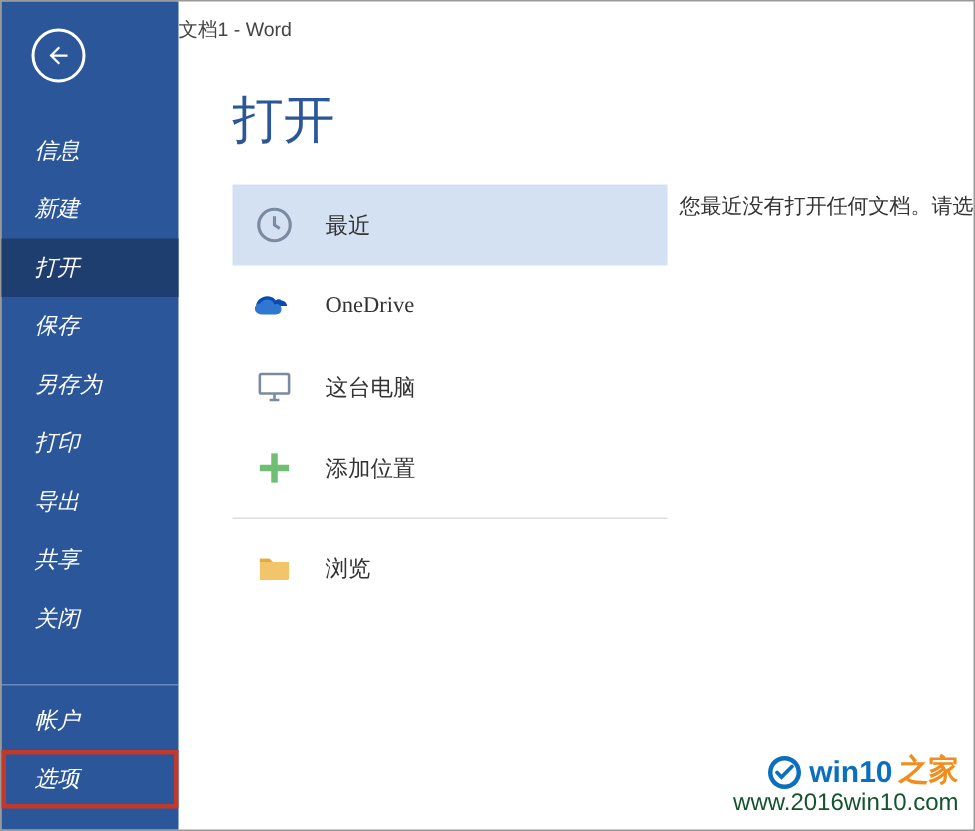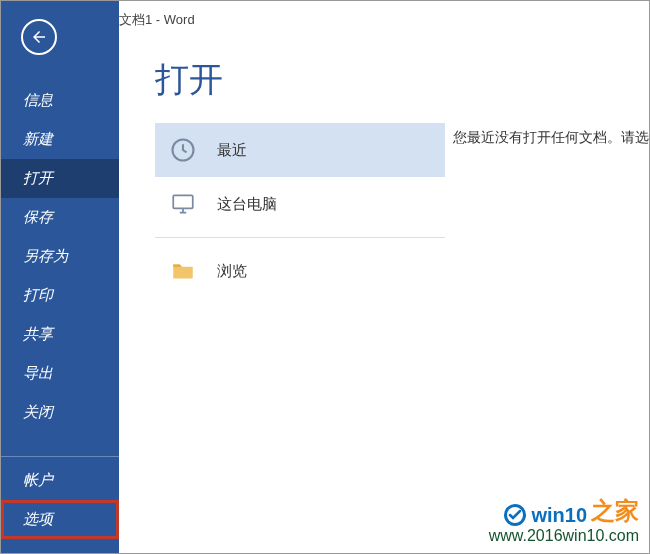--- a/index.html
+++ b/index.html
@@ -21,21 +21,21 @@
   .locations { width: 290px; margin-left: 36px; font-family: Liberation Serif, serif; }
   .loc-item { display: flex; align-items: center; height: 54px; padding-left: 10px; cursor: pointer; }
   .loc-item.selected { background: #d3e1f3; }
   .loc-item .ic { width: 36px; height: 36px; display: flex; align-items: center; justify-content: center; margin-right: 16px; }
   .loc-item .lbl { font-size: 15px; color: #333; }
   .loc-sep { border-top: 1px solid #ddd; margin: 6px 0; }
   .right-msg { font-size: 14px; color: #333; padding-top: 6px; padding-left: 8px; white-space: nowrap; }
   .watermark { position: absolute; right: 10px; bottom: 8px; text-align: right; }
   .watermark .logo-line { display: flex; align-items: flex-end; justify-content: flex-end; gap: 4px; }
   .watermark .brand1 { font-size: 20px; font-weight: bold; color: #0b6fbf; }
-  .watermark .brand2 { font-size: 24px; font-weight: bold; color: #f28c1c; }
+  .watermark .brand2 { font-size: 20px; font-weight: bold; color: #f28c1c; }
   .watermark .url { font-size: 16px; color: #14532d; }
   .wm-icon { width: 24px; height: 24px; }
 </style>
 </head>
 <body>
 
 <div class="app">
 
   <div class="sidebar">
     <div class="back-btn">
@@ -43,22 +43,22 @@
           <path d="M20 11H7.8l5.6-5.6L12 4l-8 8 8 8 1.4-1.4L7.8 13H20z"></path>
         </svg>
     </div>
     <ul class="nav">
       <li>信息</li>
       <li>新建</li>
       <li class="active">打开</li>
       <li>保存</li>
       <li>另存为</li>
       <li>打印</li>
+      <li>导出</li>
       <li>共享</li>
-      <li>导出</li>
       <li>关闭</li>
       <li class="gap"></li>
       <li class="sep"></li>
       <li>帐户</li>
       <li class="highlight">选项</li>
     </ul>
   </div>
 
   <div class="content">
     <div class="doc-title">文档1 - Word</div>
@@ -70,31 +70,49 @@
         <div class="loc-item selected">
           <span class="ic">
             <svg viewBox="0 0 24 24" width="28" height="28" fill="none" stroke="#7a8aa0" stroke-width="1.8">
               <circle cx="12" cy="12" r="9"></circle>
                 <path d="M12 7v5l3 2"></path>
             </svg>
           </span>
           <span class="lbl">最近</span>
         </div>
 
+        <div class="loc-item">
+          <span class="ic">
+            <svg viewBox="0 0 32 20" width="30" height="20">
+              <path fill="#094ab2" d="M11 3c4 0 6 3 6 3 1-1 3-1 4 0 2 0 4 2 4 4H3c0-4 4-7 8-7z"></path>
+              <path fill="#2f77d0" d="M6 8c3-4 9-3 10 1 2-1 5 0 5 3 0 3-2 4-4 4H7c-3 0-5-2-5-4s2-4 4-4z"></path>
+            </svg>
+          </span>
+          <span class="lbl">OneDrive</span>
+        </div>
 
         <div class="loc-item">
           <span class="ic">
             <svg viewBox="0 0 24 24" width="26" height="26" fill="none" stroke="#7a8aa0" stroke-width="1.6">
               <rect x="3" y="4" width="18" height="12" rx="1"></rect>
                 <path d="M9 20h6M12 16v4"></path>
             </svg>
           </span>
           <span class="lbl">这台电脑</span>
         </div>
 
+        <div class="loc-item">
+          <span class="ic">
+            <svg viewBox="0 0 24 24" width="26" height="26">
+              <rect x="10" y="3" width="4" height="18" fill="#6fbf73"></rect>
+              <rect x="3" y="10" width="18" height="4" fill="#6fbf73"></rect>
+            </svg>
+          </span>
+          <span class="lbl">添加位置</span>
+        </div>
 
         <div class="loc-sep"></div>
 
         <div class="loc-item">
           <span class="ic">
             <svg viewBox="0 0 24 24" width="26" height="26">
               <path fill="#f2c56b" d="M3 6h6l2 2h10v10a1 1 0 0 1-1 1H3z"></path>
               <path fill="#e6a93a" d="M3 6h6l2 2H3z"></path>
             </svg>
           </span>

